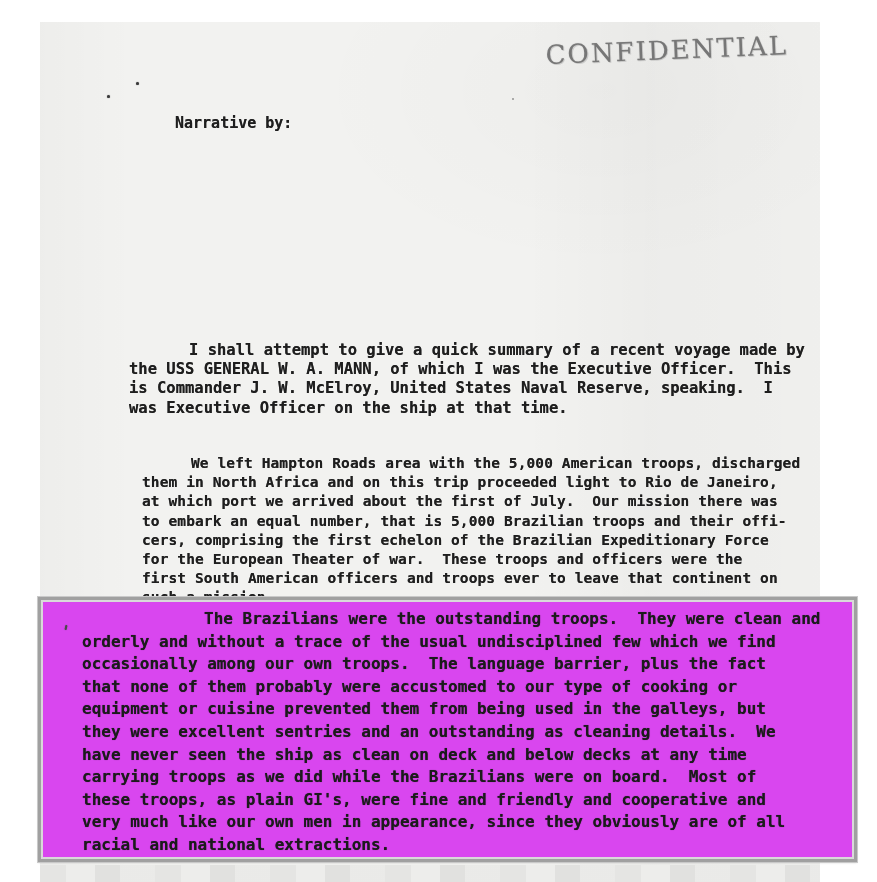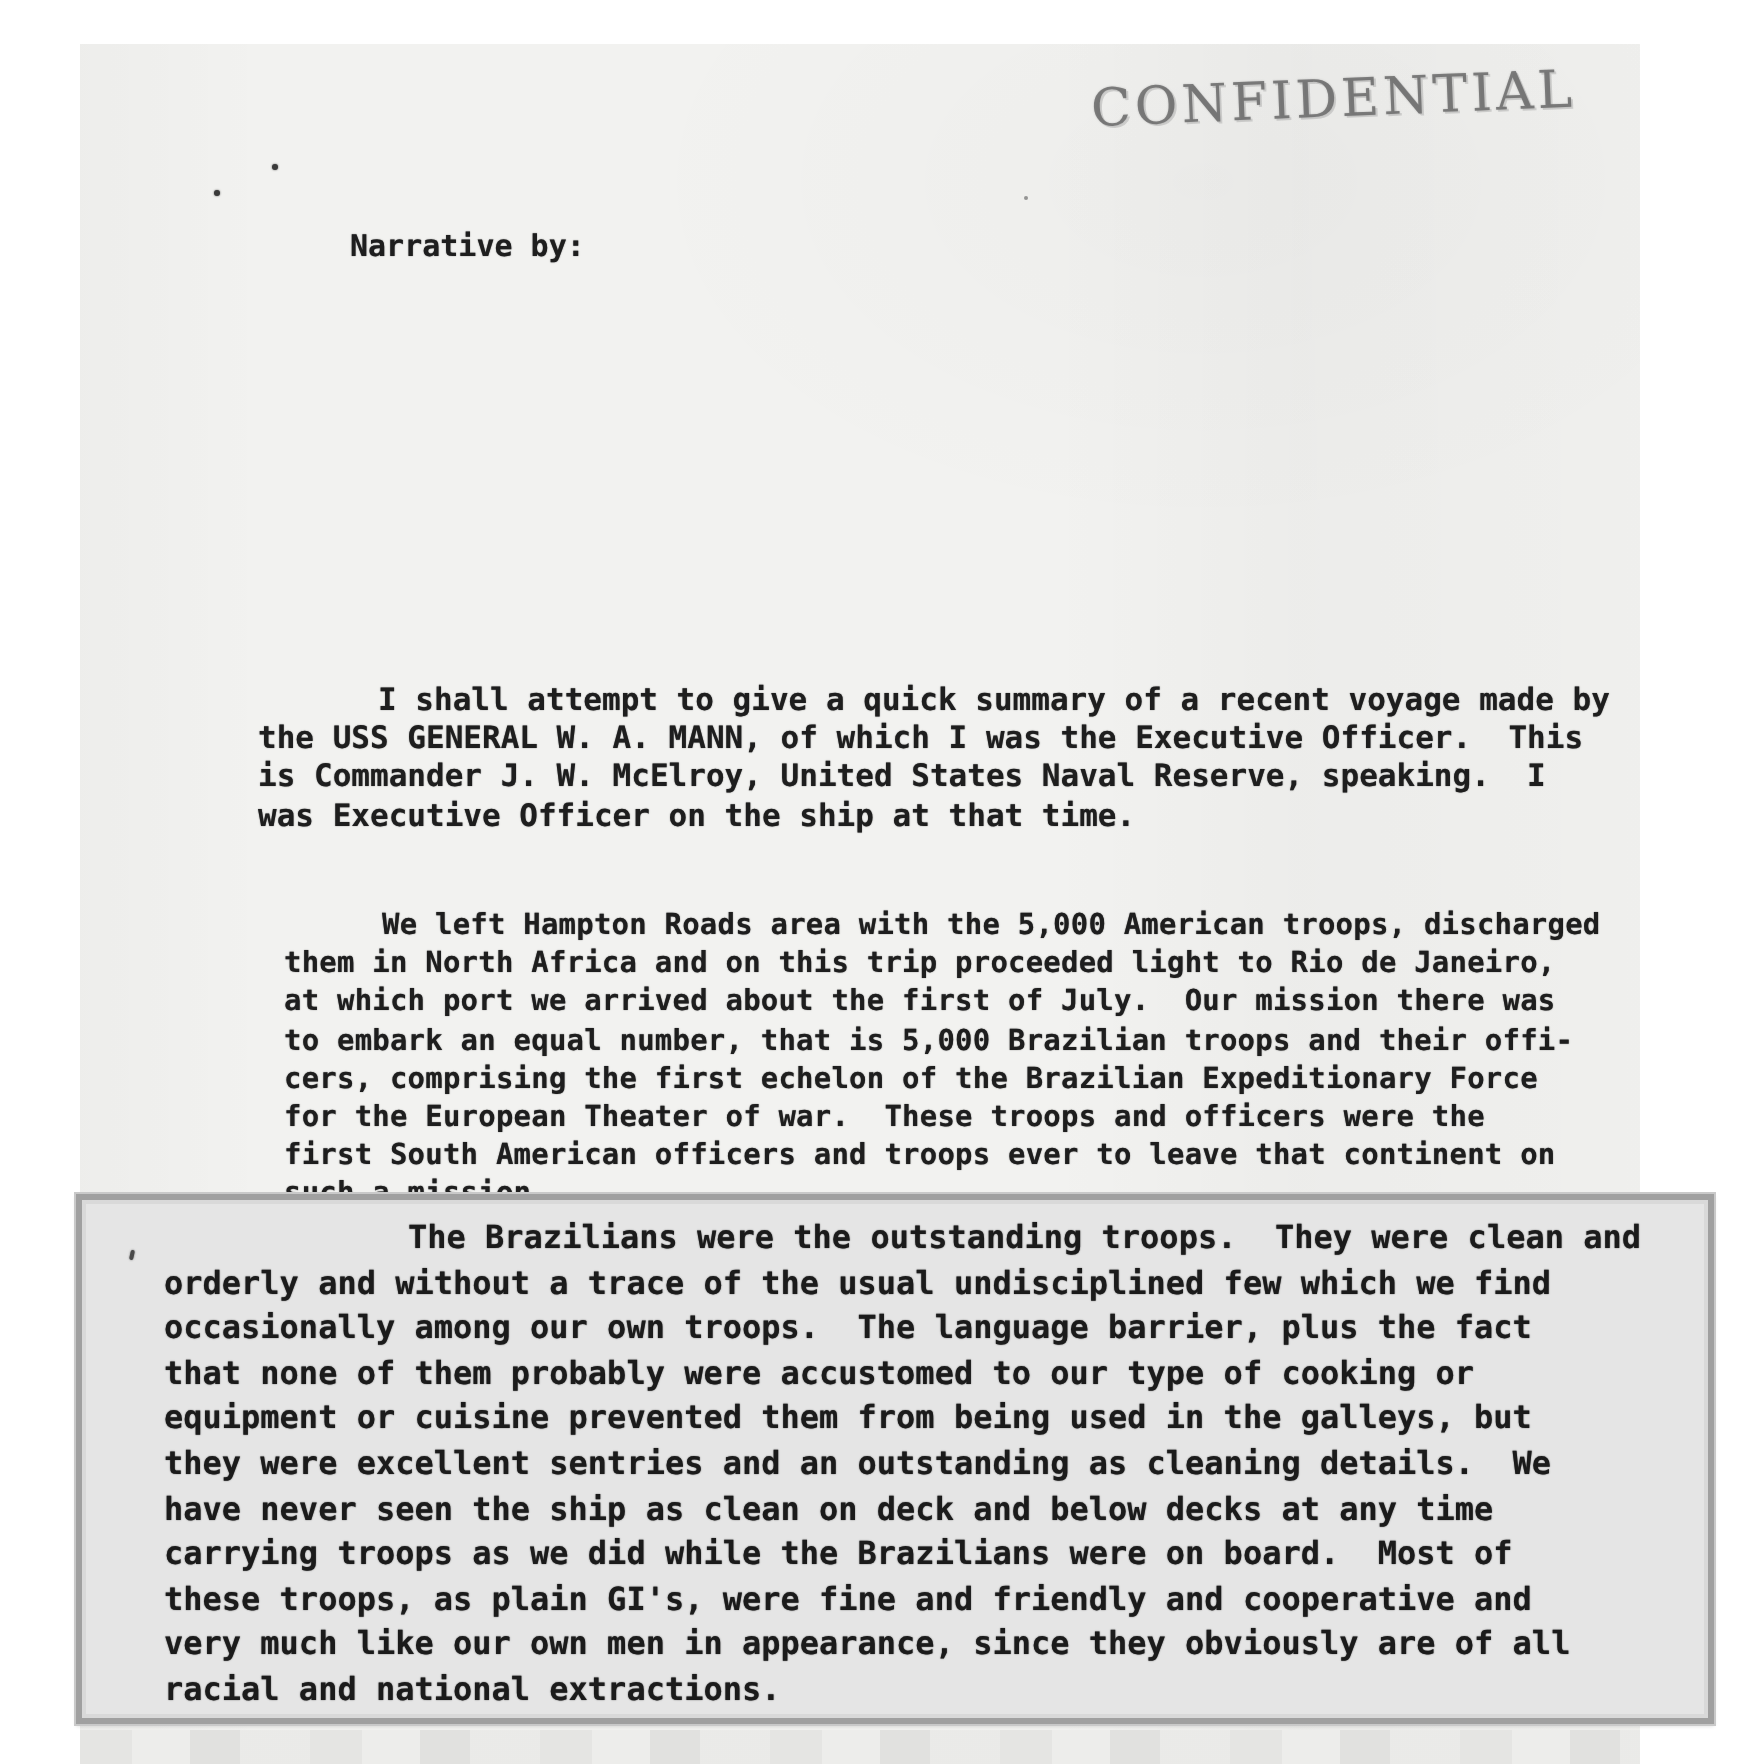--- a/index.html
+++ b/index.html
@@ -42,21 +42,21 @@
   }
   .narr-label{left:148px;top:114px;font-size:15px;line-height:19px;}
   .narr-names{left:287px;top:114px;font-size:15px;line-height:19px;}
   .para1{left:113px;top:341px;font-size:15.5px;line-height:19.2px;text-indent:60px;letter-spacing:0;}
   .para2{left:142px;top:437px;font-size:14.5px;line-height:19.2px;text-indent:49px;letter-spacing:0.1px;}
   .hl-box{
     position:absolute;left:38px;top:597px;width:819px;height:265px;
     box-sizing:border-box;
     border:3px solid #a0a0a0;
     box-shadow:inset 0 0 0 2px #d9d9d9, 0 0 0 1px #c9c9c9, 0 1px 2px rgba(0,0,0,0.15);
-    background:#e5e5e5;
+    background:#d946ef;
   }
   .hl-text{
     position:absolute;left:41px;top:8px;right:14px;
     color:#1b1b1b;font-weight:bold;white-space:pre;
     font-size:16px;line-height:22.6px;text-indent:122px;
     text-shadow:0 0 0.7px rgba(20,20,20,0.75);
   }
   .speck{position:absolute;background:#3a3a3a;border-radius:50%;}
   .speck1{left:96px;top:60px;width:3px;height:3px;box-shadow:0 0 1px #555;}
   .speck2{left:67px;top:73px;width:3px;height:3px;box-shadow:0 0 1px #555;}

